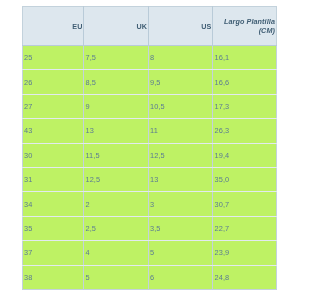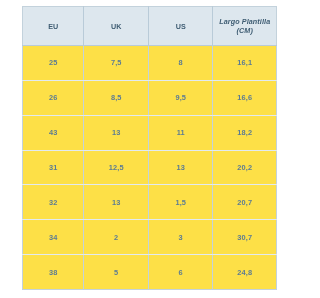--- a/index.html
+++ b/index.html
@@ -32,45 +32,44 @@
   table.size-table col.col-eu { width: 24.2%; }
   table.size-table col.col-uk { width: 25.4%; }
   table.size-table col.col-us { width: 25.4%; }
   table.size-table col.col-cm { width: 25.0%; }
 
   thead th {
     background: #dde7ee;
     color: #3f5d73;
     font-size: 7.2px;
     font-weight: bold;
-    text-align: center;
+    text-align: right;
     vertical-align: middle;
     line-height: 1.25;
     padding: 2px 1px;
     border-right: 1px solid #b9cbd8;
     border-bottom: 1px solid #b9cbd8;
     letter-spacing: 0.1px;
     height: 34px;
   }
   thead th:last-child {
     border-right: none;
     font-style: italic;
   }
 
   tbody td {
     color: #5b7b94;
     font-size: 7.4px;
-    font-weight: bold;
-    text-align: center;
+    font-weight: normal;
     vertical-align: middle;
     padding: 1px;
     border-right: 1px solid #c3d2dc;
     border-bottom: 1px solid #e2eaf0;
     letter-spacing: 0.1px;
-    background: #fde047;
+    background: #bef264;
   }
   tbody td:last-child {
     border-right: none;
   }
   tbody tr:last-child td {
     border-bottom: none;
   }
 </style>
 </head>
 <body>
@@ -101,42 +100,60 @@
           <td>8</td>
           <td>16,1</td>
         </tr>
         <tr>
           <td>26</td>
           <td>8,5</td>
           <td>9,5</td>
           <td>16,6</td>
         </tr>
         <tr>
+          <td>27</td>
+          <td>9</td>
+          <td>10,5</td>
+          <td>17,3</td>
+        </tr>
+        <tr>
           <td>43</td>
           <td>13</td>
           <td>11</td>
-          <td>18,2</td>
+          <td>26,3</td>
+        </tr>
+        <tr>
+          <td>30</td>
+          <td>11,5</td>
+          <td>12,5</td>
+          <td>19,4</td>
         </tr>
         <tr>
           <td>31</td>
           <td>12,5</td>
           <td>13</td>
-          <td>20,2</td>
-        </tr>
-        <tr>
-          <td>32</td>
-          <td>13</td>
-          <td>1,5</td>
-          <td>20,7</td>
+          <td>35,0</td>
         </tr>
         <tr>
           <td>34</td>
           <td>2</td>
           <td>3</td>
           <td>30,7</td>
+        </tr>
+        <tr>
+          <td>35</td>
+          <td>2,5</td>
+          <td>3,5</td>
+          <td>22,7</td>
+        </tr>
+        <tr>
+          <td>37</td>
+          <td>4</td>
+          <td>5</td>
+          <td>23,9</td>
         </tr>
         <tr>
           <td>38</td>
           <td>5</td>
           <td>6</td>
           <td>24,8</td>
         </tr>
       </tbody>
   </table>
 </div>

